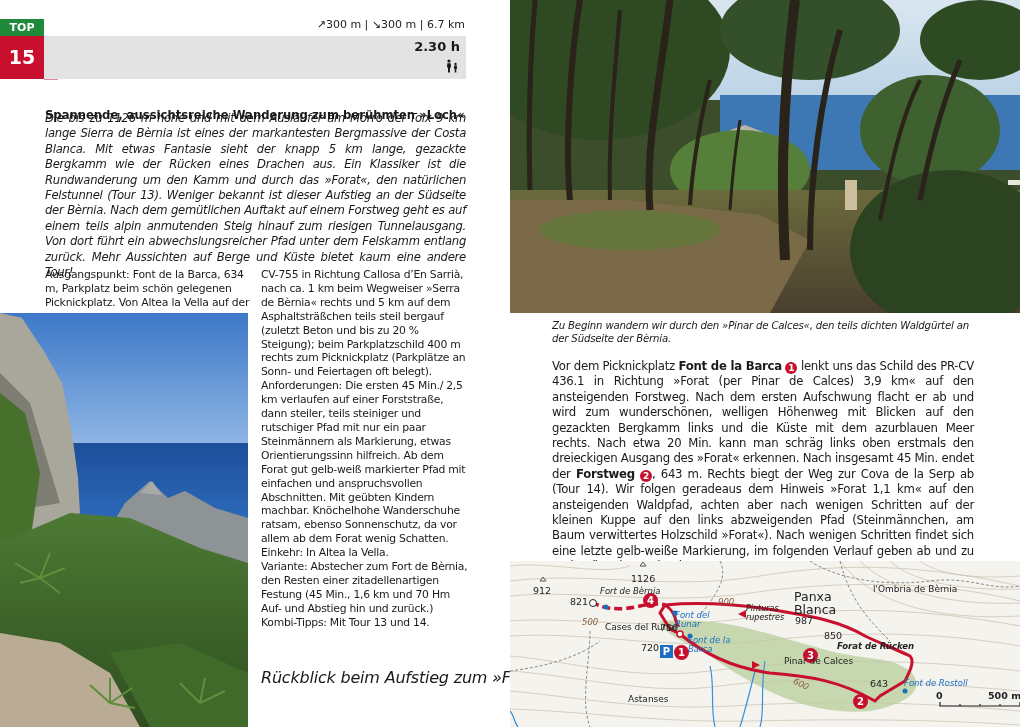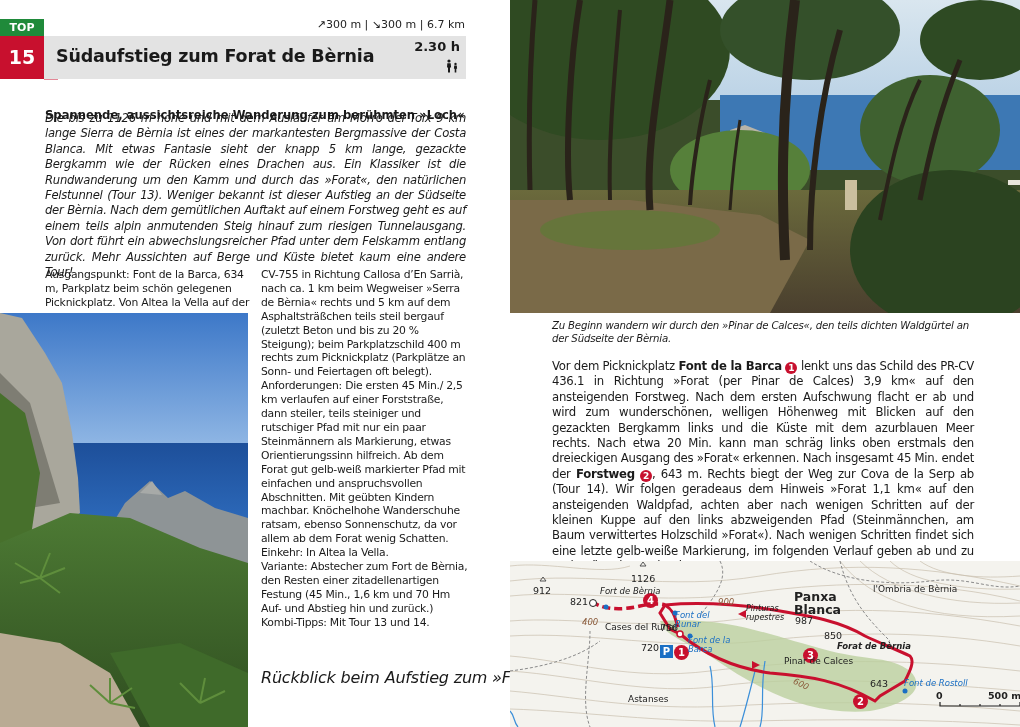--- a/index.html
+++ b/index.html
@@ -31,33 +31,32 @@
   .photo-right { position: absolute; left: 510px; top: 0; width: 510px; height: 313px; overflow: hidden; }
   .caption-right { position: absolute; left: 552px; top: 319px; width: 420px; font-style: italic; font-size: 10.2px; line-height: 13px; color: #1a1a1a; letter-spacing: -0.2px; }
   .body-right { position: absolute; left: 552px; top: 359px; width: 422px; font-size: 11.7px; line-height: 15.4px; text-align: justify; color: #1a1a1a; letter-spacing: -0.25px; }
   .wp { display: inline-block; width: 12px; height: 12px; border-radius: 50%; background: #c8102e; color: #fff; font-size: 9px; font-weight: bold; line-height: 12px; text-align: center; vertical-align: -1px; letter-spacing: 0; }
   .b { font-weight: bold; }
 
   .map { position: absolute; left: 510px; top: 561px; width: 510px; height: 166px; overflow: hidden; background: #f4f3ee; }
   .map-label { position: absolute; font-size: 9.5px; color: #222; white-space: nowrap; font-family: "DejaVu Sans", sans-serif; }
   .map-label.it { font-style: italic; }
   .map-label.blue { color: #1a6fc4; font-style: italic; font-size: 8.5px; line-height: 9px; }
-  .map-label.big { font-weight: bold; font-size: 12.5px; line-height: 13px; }
+  .map-label.big { font-weight: normal; font-size: 12.5px; line-height: 13px; }
   .map-label.brown { color: #8a5a3a; font-size: 8.5px; font-style: italic; }
   .map-label.bold { font-weight: bold; font-size: 9.5px; }
 </style>
 </head>
 <body>
 
 <div class="badge-top">TOP</div>
 <div class="badge-num">15</div>
 <div class="stats">↗300 m | ↘300 m | 6.7 km</div>
 
 <div class="title-bar">
-  <div class="title">Südaufstieg zum Forat de Bèrnia</div>
   <div class="duration">2.30 h</div>
   <svg class="family-icon" viewBox="0 0 14 14">
     <circle cx="4" cy="2" r="1.6" fill="#1a1a1a"></circle>
     <path d="M2.3 4.2h3.4l.4 4.3H5v5H3v-5H2z" fill="#1a1a1a"></path>
     <circle cx="10.5" cy="5" r="1.2" fill="#1a1a1a"></circle>
     <path d="M9.2 6.6h2.6l.3 3.2h-.8v3.7H9.7V9.8h-.8z" fill="#1a1a1a"></path>
   </svg>
 </div>
 <div class="title-underline"></div>
 
@@ -227,29 +226,29 @@
   <div class="map-label" style="left:23px;top:24px;">912</div>
   <div class="map-label" style="left:60px;top:35px;">821</div>
   <div class="map-label" style="left:121px;top:12px;">1126</div>
   <div class="map-label" style="left:150px;top:33px;margin-top:28px;">756</div>
   <div class="map-label" style="left:131px;top:81px;">720</div>
   <div class="map-label" style="left:795px;top:54px;position:absolute;margin-left:-510px;">987</div>
   <div class="map-label" style="left:314px;top:69px;">850</div>
   <div class="map-label" style="left:360px;top:117px;">643</div>
 
   <div class="map-label brown" style="left:208px;top:36px;">900</div>
-  <div class="map-label brown" style="left:72px;top:56px;">400</div>
+  <div class="map-label brown" style="left:72px;top:56px;">500</div>
   <div class="map-label brown" style="left:283px;top:118px;transform:rotate(25deg);">600</div>
 
   <div class="map-label it" style="left:90px;top:25px;width:50px;line-height:10px;font-size:8.5px;">Fort de Bèrnia</div>
   <div class="map-label" style="left:95px;top:61px;width:60px;line-height:11px;text-align:right;font-size:9px;">Cases del Runar</div>
   <div class="map-label big" style="left:284px;top:29px;width:50px;white-space:normal;">Panxa Blanca</div>
   <div class="map-label it" style="left:236px;top:43px;width:50px;line-height:9px;font-size:8px;white-space:normal;">Pinturas rupestres</div>
   <div class="map-label" style="left:363px;top:23px;font-size:9px;">l'Ombria de Bèrnia</div>
-  <div class="map-label it bold" style="left:327px;top:80px;font-size:8.5px;">Forat de Bèrnia</div>
+  <div class="map-label it bold" style="left:327px;top:80px;font-size:8.5px;">Forat de Rücken</div>
   <div class="map-label" style="left:274px;top:95px;font-size:9px;text-align:center;">Pinar de Calces</div>
   <div class="map-label" style="left:118px;top:133px;font-size:9px;">Astanses</div>
 
   <div class="map-label blue" style="left:165px;top:50px;width:40px;white-space:normal;">Font del Runar</div>
   <div class="map-label blue" style="left:178px;top:75px;width:45px;white-space:normal;">Font de la Barca</div>
   <div class="map-label blue" style="left:394px;top:118px;">Font de Rostoll</div>
 
   <div class="map-label bold" style="left:426px;top:129px;">0</div>
   <div class="map-label bold" style="left:478px;top:129px;">500 m</div>
 </div>

